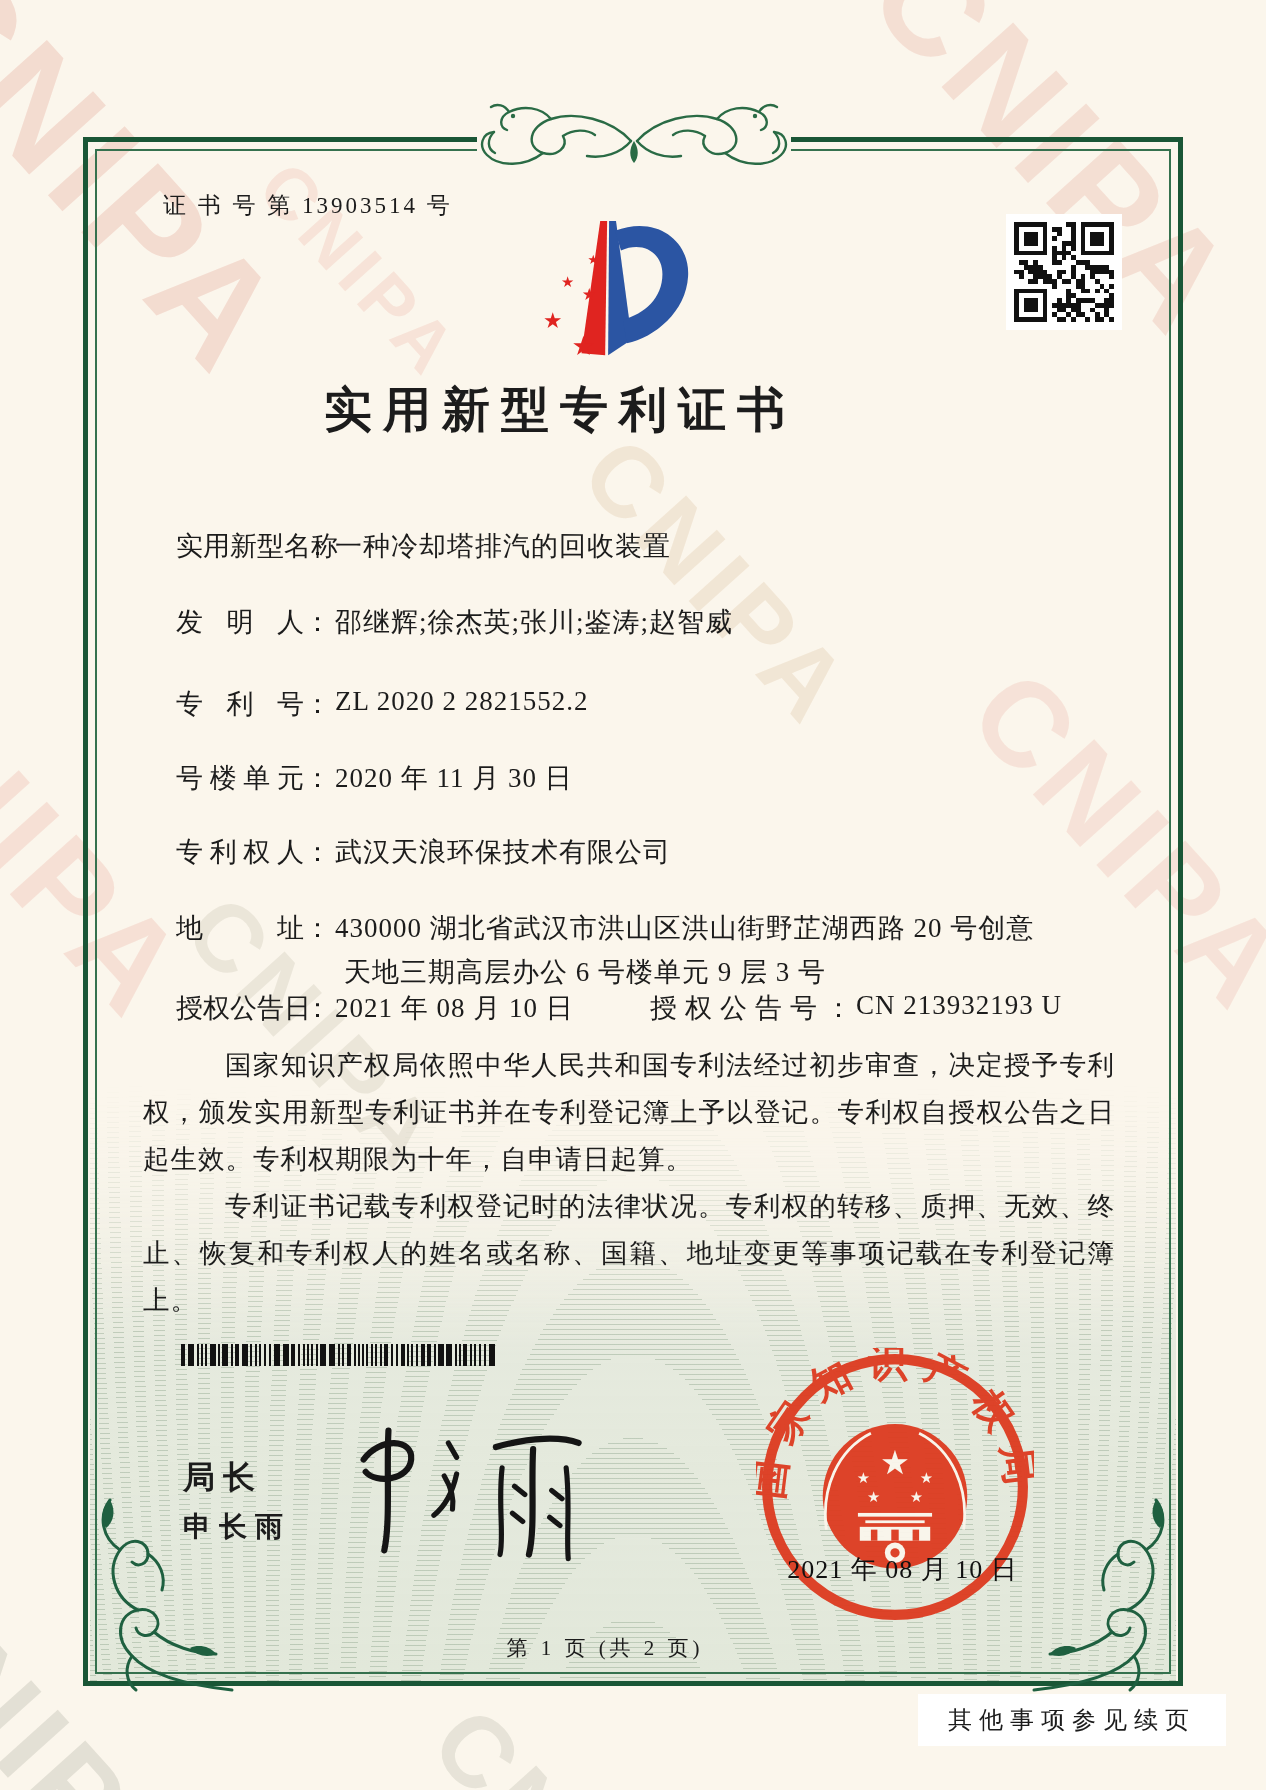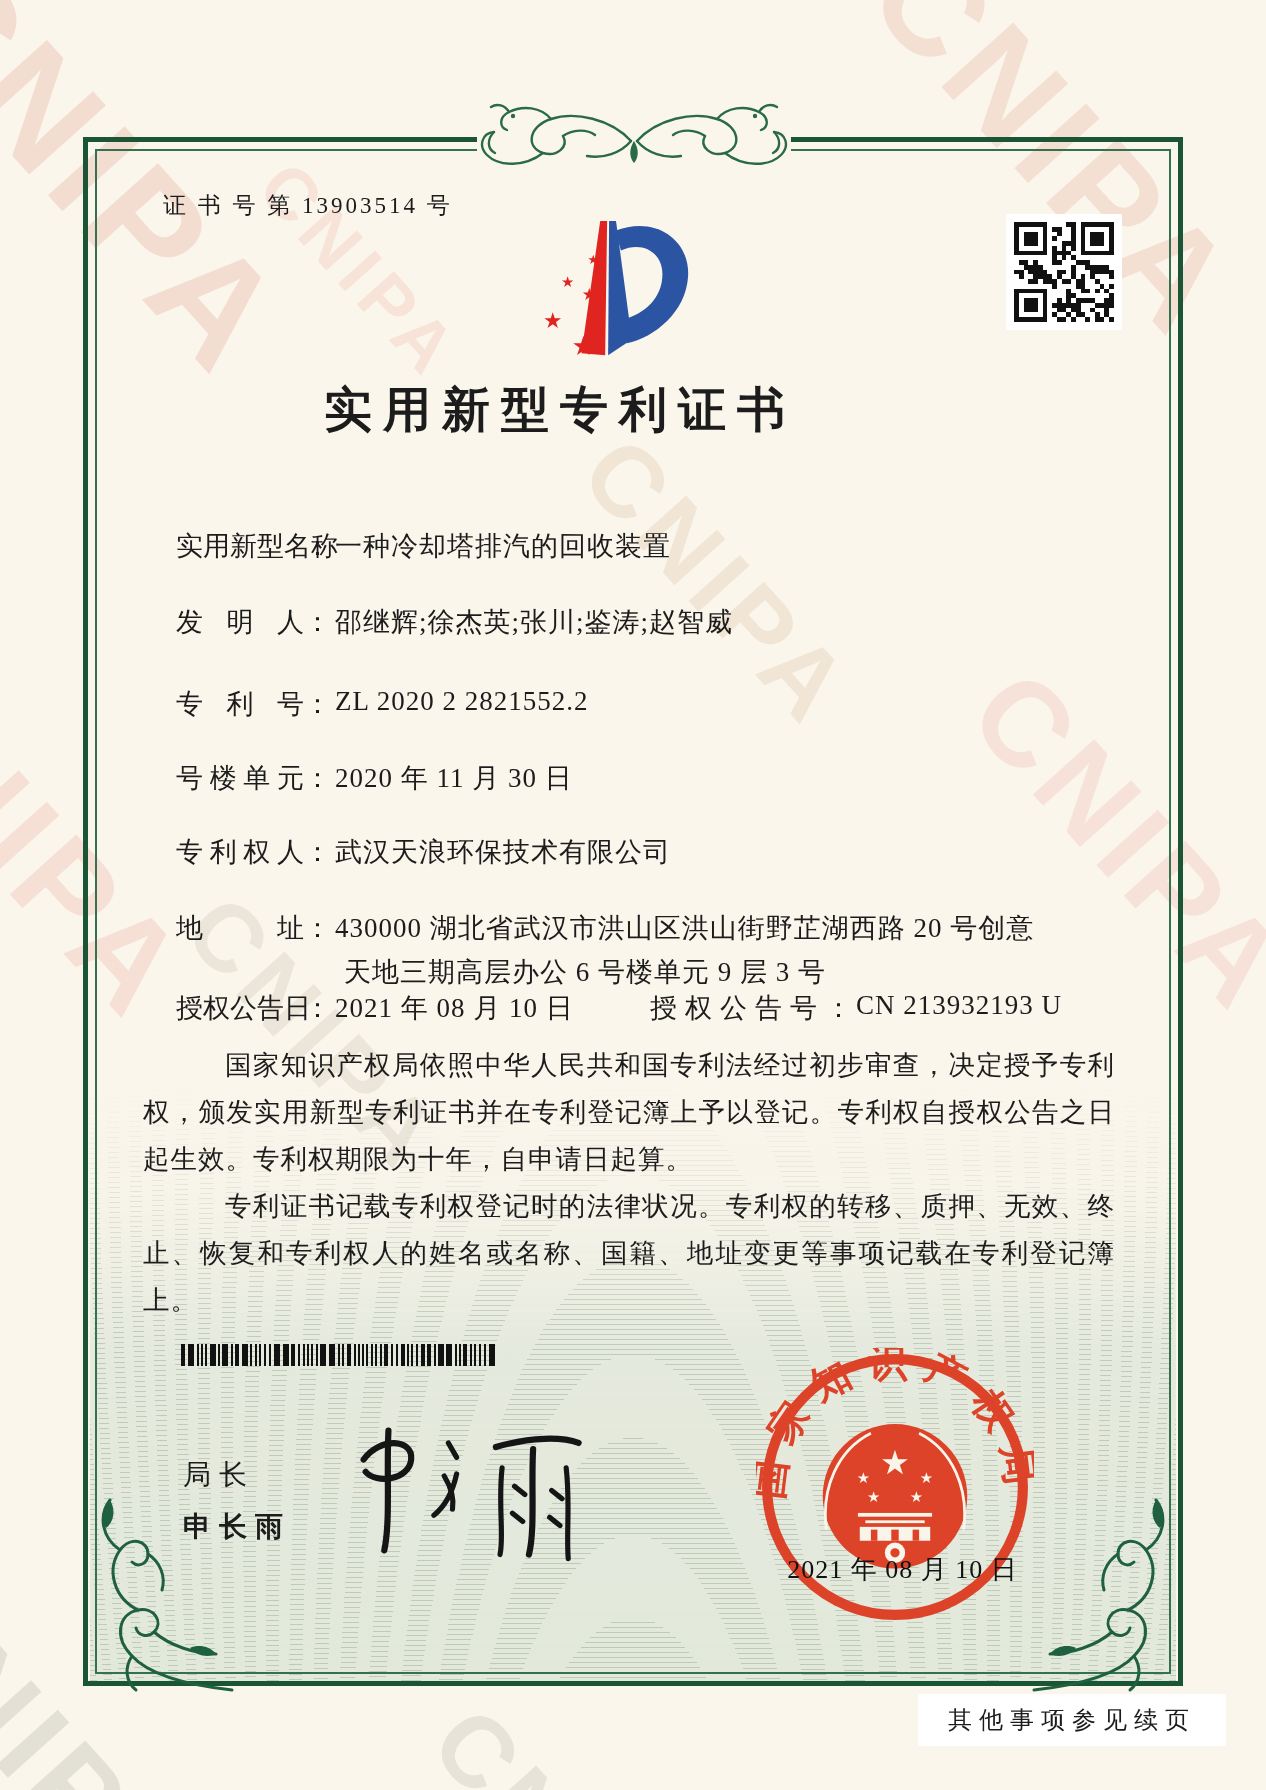--- a/index.html
+++ b/index.html
@@ -62,22 +62,22 @@
   .grant-no-pair{position:absolute;left:474px;top:0;white-space:nowrap;}
   .grant-no-pair .glabel{letter-spacing:8px;margin-top:44px;}
 
   
   .paragraphs{position:absolute;left:143px;top:1042px;width:972px;z-index:5;
     font-size:26.5px;line-height:47px;letter-spacing:1px;text-align:justify;}
   .paragraphs p{margin:0;text-indent:82px;}
 
   
   .barcode{position:absolute;left:181px;top:1344px;width:320px;height:22px;z-index:5;}
-  .director-label{position:absolute;left:183px;top:1456px;z-index:5;font-size:28px;
-    letter-spacing:8px;font-family:"Liberation Sans","DejaVu Sans",sans-serif;font-weight:400;}
+  .director-label{position:absolute;left:183px;top:1456px;z-index:5;font-size:32px;
+    letter-spacing:8px;font-family:"Liberation Sans","DejaVu Sans",sans-serif;font-weight:700;}
   .director-name{position:absolute;left:183px;top:1508px;z-index:5;font-size:28px;
     letter-spacing:8px;font-family:"Liberation Sans","DejaVu Sans",sans-serif;font-weight:600;}
   .signature{position:absolute;left:348px;top:1414px;width:240px;height:155px;z-index:5;}
   .seal{position:absolute;left:756px;top:1348px;width:278px;height:278px;z-index:5;opacity:.95;}
   .seal-date{position:absolute;left:785px;top:1552px;width:235px;z-index:6;text-align:center;
     font-size:26px;letter-spacing:1px;color:#111;}
   .page-info{position:absolute;left:0;top:1634px;width:1210px;z-index:5;text-align:center;
     font-size:21px;letter-spacing:4px;}
   .footer-note-wrap{position:absolute;left:0;top:1694px;width:1226px;z-index:5;text-align:right;}
   .footer-note{display:inline-block;background:#ffffff;padding:10px 30px;font-size:24px;
@@ -432,18 +432,19 @@
       <rect x="112" y="193" width="76" height="15" fill="#fbf6ec"></rect>
       <rect x="124" y="196" width="7" height="12" fill="#dd3b20"></rect>
       <rect x="146" y="196" width="8" height="12" fill="#dd3b20"></rect>
       <rect x="169" y="196" width="7" height="12" fill="#dd3b20"></rect>
       <circle cx="150" cy="221" r="11" fill="#fbf6ec"></circle>
       <circle cx="150" cy="221" r="5" fill="#dd3b20"></circle>
     </g>
   </svg>
   <div class="seal-date">2021 年 08 月 10 日</div>
 
+  <div class="page-info">第 1 页 (共 2 页)</div>
 
   <div class="footer-note-wrap">
     <span class="footer-note">其他事项参见续页</span>
   </div>
 
 </div>
 
 </body></html>

